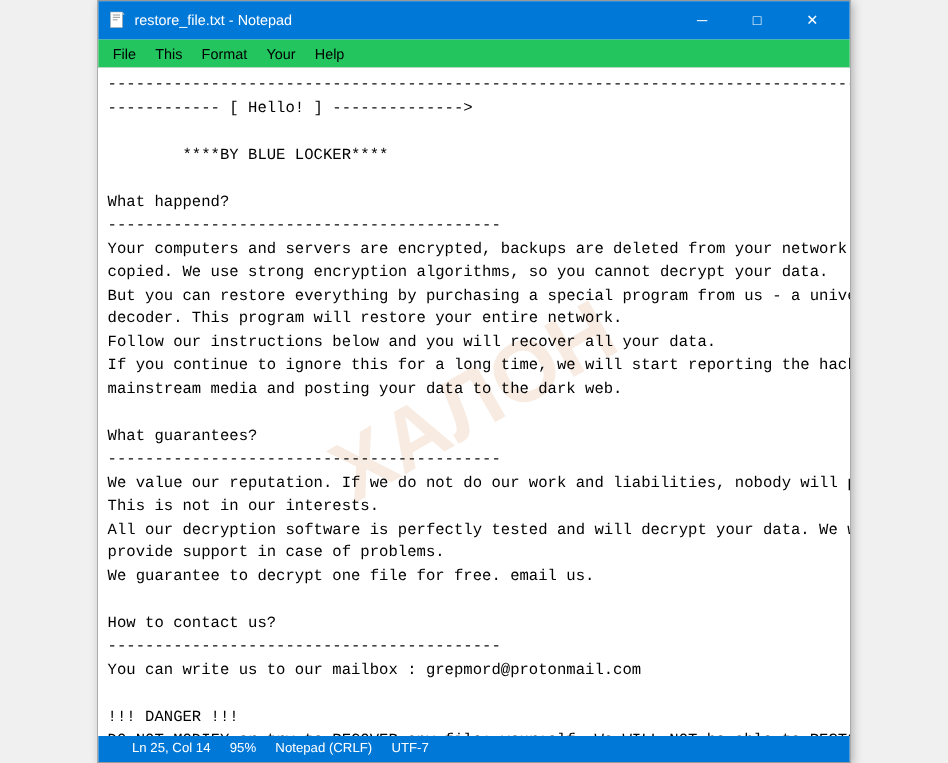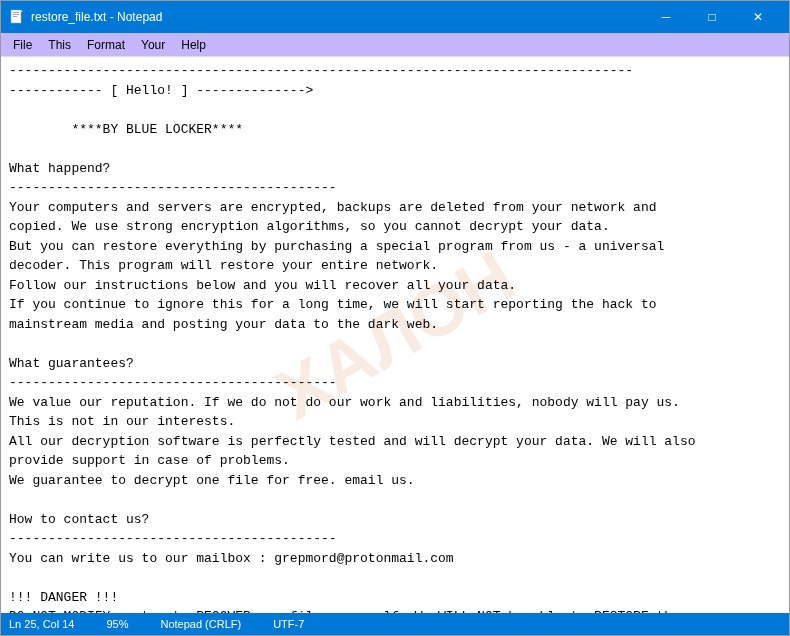--- a/index.html
+++ b/index.html
@@ -13,21 +13,21 @@
       font-size: 13px;
       background: #f0f0f0;
       display: flex;
       justify-content: center;
       align-items: center;
       width: 790px;
       height: 636px;
     }
 
     .window {
-      width: 790px;
+      width: 628px;
       height: 636px;
       background: #ffffff;
       border: 1px solid #999;
       display: flex;
       flex-direction: column;
       box-shadow: 2px 2px 8px rgba(0,0,0,0.3);
       justify-content: center;
     }
 
     .title-bar {
@@ -67,21 +67,21 @@
       justify-content: center;
       font-family: 'Segoe UI', Arial, sans-serif;
       font-size: 12px;
       color: white;
       cursor: pointer;
       background: transparent;
       border: none;
     }
 
     .menu-bar {
-      background: #c4b5fd;
+      background: #22c55e;
       border-bottom: 1px solid #ddd;
       height: 24px;
       display: flex;
       align-items: center;
       padding: 0 4px;
       flex-shrink: 0;
     }
 
     .menu-item {
       padding: 2px 8px;
@@ -125,25 +125,24 @@
       user-select: none;
       white-space: nowrap;
     }
 
     .status-bar {
       background: #0078d7;
       color: white;
       height: 22px;
       display: flex;
       align-items: center;
-      padding: 0 0;
+      padding: 0 20px;
       flex-shrink: 0;
       font-family: 'Segoe UI', Arial, sans-serif;
       font-size: 11px;
-      gap: 16px;
     }
 
     .status-item {
       padding: 0 8px;
     }
 
     
     .editor-area::-webkit-scrollbar {
       width: 14px;
     }

